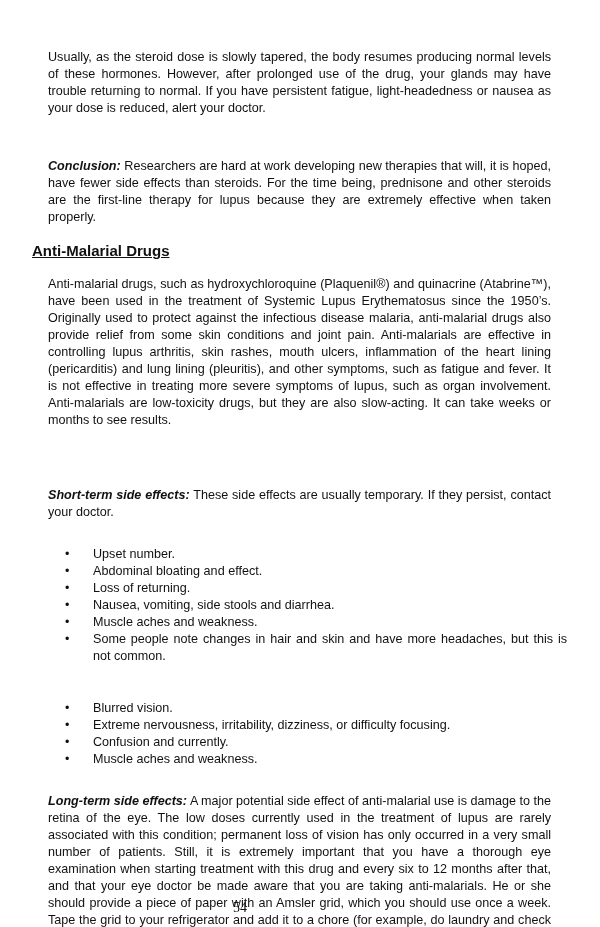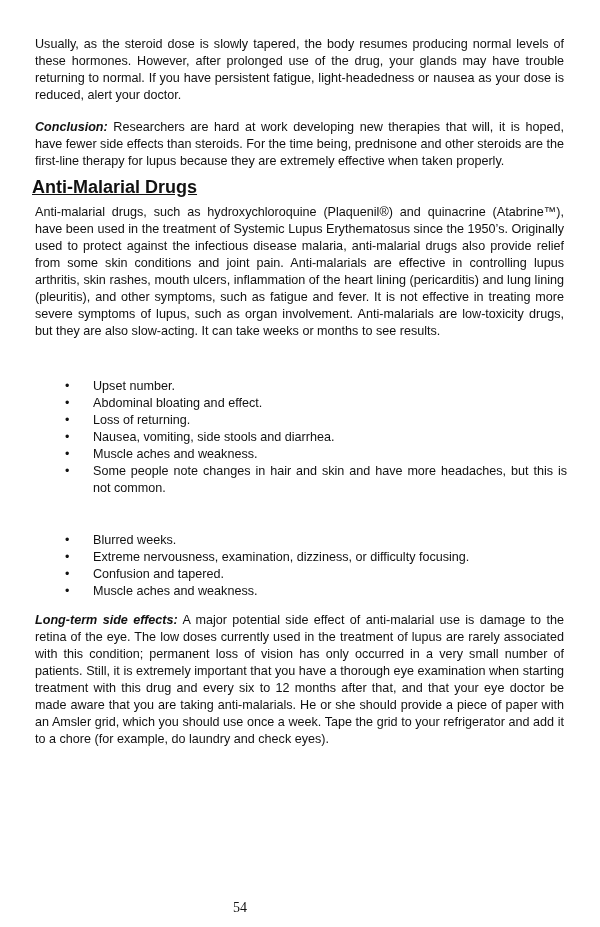--- a/index.html
+++ b/index.html
@@ -2,26 +2,26 @@
 <html><head>
   <meta charset="utf-8">
   <style>
     html, body { margin: 0; padding: 0; background: #ffffff; }
     body { width: 600px; height: 927px; position: relative; overflow: hidden; }
     .page {
       position: absolute; left: 32px; top: 33px; width: 535px;
       font-family: "Liberation Sans", sans-serif;
       font-size: 12.6px; line-height: 17px; color: #111111;
     }
-    p { margin: 3px; text-align: justify; }
+    p { margin: 16px; text-align: justify; }
     .gap-s { height: 9px; }
     .gap-l { height: 26px; }
     .lead { font-weight: bold; font-style: italic; }
     h2 {
-      margin: 8px 0 8px 0; font-size: 18px; line-height: 18px;
+      margin: 8px 0 8px 0; font-size: 15px; line-height: 18px;
       font-weight: bold; text-decoration: underline; color: #111;
     }
     ul { list-style: none; margin: 0; padding: 0; }
     ul li { position: relative; padding-left: 61px; text-align: justify; }
     ul li .bullet { position: absolute; left: 33px; top: 0; }
     .page-number {
       position: absolute; left: 0; width: 480px; top: 900px; text-align: center;
       font-family: "Liberation Serif", serif; font-size: 14px; color: #111;
     }
   </style>
@@ -30,34 +30,35 @@
 
 <div class="page">
   <p>Usually, as the steroid dose is slowly tapered, the body resumes producing normal levels of these hormones.  However, after prolonged use of the drug, your glands may have trouble returning to normal.  If you have persistent fatigue, light-headedness or nausea as your dose is reduced, alert your doctor.</p>
   <div class="gap-s"></div>
   <p><span class="lead">Conclusion:</span><span>  Researchers are hard at work developing new therapies that will, it is hoped, have fewer side effects than steroids.  For the time being, prednisone and other steroids are the first-line therapy for lupus because they are extremely effective when taken properly.</span></p>
 
   <h2>Anti-Malarial Drugs</h2>
 
   <p>Anti-malarial drugs, such as hydroxychloroquine (Plaquenil®) and quinacrine (Atabrine™), have been used in the treatment of Systemic Lupus Erythematosus since the 1950’s. Originally used to protect against the infectious disease malaria, anti-malarial drugs also provide relief from some skin conditions and joint pain.  Anti-malarials are effective in controlling lupus arthritis, skin rashes, mouth ulcers, inflammation of the heart lining (pericarditis) and lung lining (pleuritis), and other symptoms, such as fatigue and fever. It is not effective in treating more severe symptoms of lupus, such as organ involvement. Anti-malarials are low-toxicity drugs, but they are also slow-acting.  It can take weeks or months to see results.</p>
   <div class="gap-l"></div>
+  <p><span class="lead">Short-term side effects:</span><span> These side effects are usually temporary.  If they persist, contact your doctor.</span></p>
   <div class="gap-s"></div>
   <ul>
     <li><span class="bullet">•</span><span>Upset number.</span></li>
     <li><span class="bullet">•</span><span>Abdominal bloating and effect.</span></li>
     <li><span class="bullet">•</span><span>Loss of returning.</span></li>
     <li><span class="bullet">•</span><span>Nausea, vomiting, side stools and diarrhea.</span></li>
     <li><span class="bullet">•</span><span>Muscle aches and weakness.</span></li>
     <li><span class="bullet">•</span><span>Some people note changes in hair and skin and have more headaches, but this is not common.</span></li>
   </ul>
   <div class="gap-l"></div>
   <div class="gap-s"></div>
   <ul>
-    <li><span class="bullet">•</span><span>Blurred weeks.</span></li>
-    <li><span class="bullet">•</span><span>Extreme nervousness, examination, dizziness, or difficulty focusing.</span></li>
-    <li><span class="bullet">•</span><span>Confusion and tapered.</span></li>
+    <li><span class="bullet">•</span><span>Blurred vision.</span></li>
+    <li><span class="bullet">•</span><span>Extreme nervousness, irritability, dizziness, or difficulty focusing.</span></li>
+    <li><span class="bullet">•</span><span>Confusion and currently.</span></li>
     <li><span class="bullet">•</span><span>Muscle aches and weakness.</span></li>
   </ul>
   <div class="gap-s"></div>
   <p><span class="lead">Long-term side effects:</span><span>  A major potential side effect of anti-malarial use is damage to the retina of the eye.  The low doses currently used in the treatment of lupus are rarely associated with this condition; permanent loss of vision has only occurred in a very small number of patients.  Still, it is extremely important that you have a thorough eye examination when starting treatment with this drug and every six to 12 months after that, and that your eye doctor be made aware that you are taking anti-malarials.  He or she should provide a piece of paper with an Amsler grid, which you should use once a week. Tape the grid to your refrigerator and add it to a chore (for example, do laundry and check eyes).</span></p>
 </div>
 
 <div class="page-number">54</div>
 
 </body></html>

